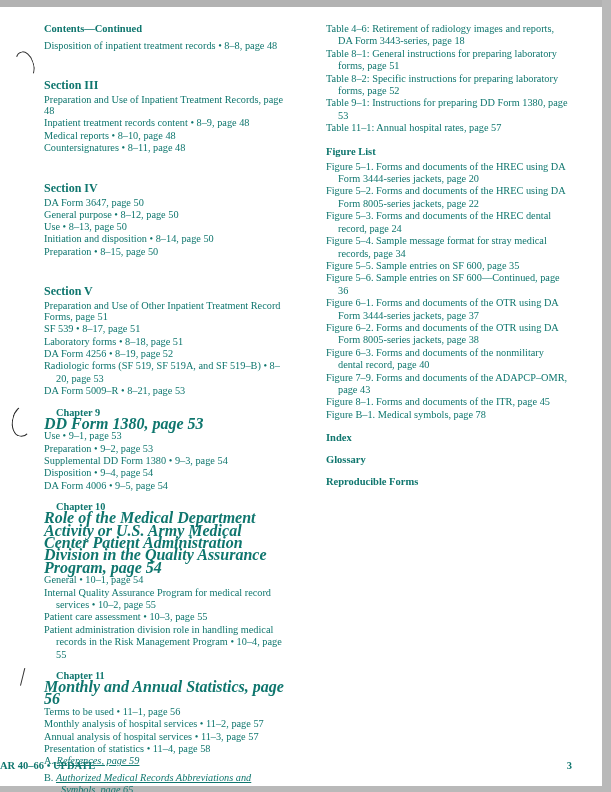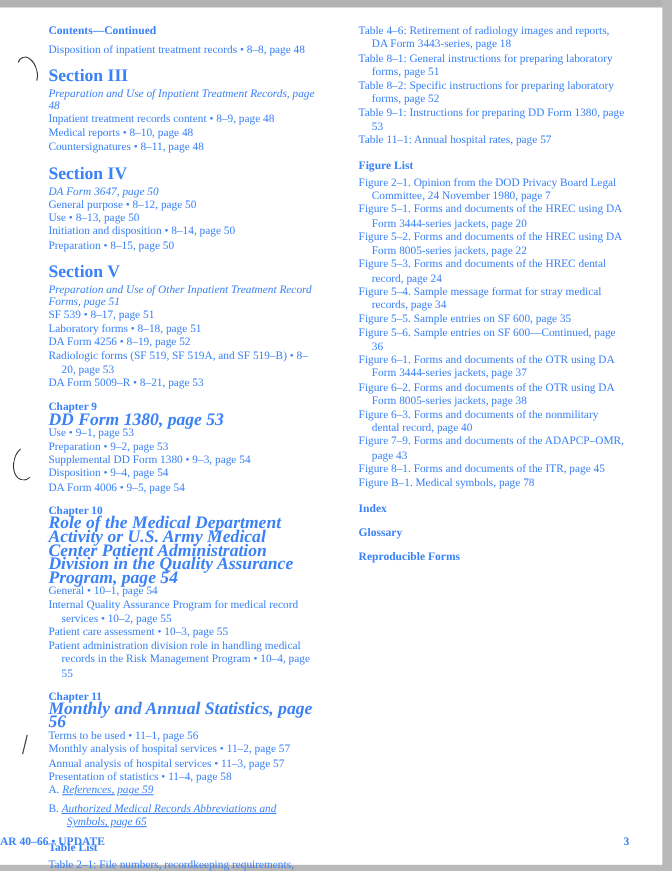--- a/index.html
+++ b/index.html
@@ -7,21 +7,21 @@
     padding: 0;
     background: #b6b6b6;
   }
   .page {
     position: relative;
     width: 611px;
     height: 792px;
     background: #ffffff;
     box-sizing: border-box;
     font-family: "Liberation Serif", serif;
-    color: #3b82f6;
+    color: #0f766e;
     overflow: hidden;
   }
   
   .scan-edge-top {
     position: absolute;
     top: 0; left: 0; right: 0;
     height: 7px;
     background: #b2b2b2;
   }
   .scan-edge-right {
@@ -66,34 +66,34 @@
   }
   .line {
     font-size: 10.3px;
     line-height: 12.4px;
     margin: 0 0 0 0;
     padding-left: 12px;
     text-indent: -12px;
   }
   .ital { font-style: italic; text-decoration: underline; }
   .sec-head {
-    font-size: 16px;
+    font-size: 12px;
+    font-weight: bold;
+    margin-top: 26px;
+    margin-bottom: 1px;
+  }
+  .sec-sub {
+    font-size: 10.3px;
+    margin-bottom: 1px;
+  }
+  .chap-head {
+    font-size: 10.3px;
     font-weight: bold;
     margin-top: 9px;
-    margin-bottom: 1px;
-  }
-  .sec-sub {
-    font-size: 10.3px;
-    font-style: italic;
-    margin-bottom: 1px;
-  }
-  .chap-head {
-    font-size: 10.3px;
-    font-weight: bold;
-    margin-top: 9px;
+    margin-left: 12px;
   }
   .chap-title {
     font-size: 16px;
     font-weight: bold;
     font-style: italic;
     line-height: 12.4px;
   }
   .list-head {
     font-size: 10.5px;
     font-weight: bold;
@@ -239,21 +239,20 @@
 
       <div class="col col-right">
 
         <div class="line">Table 4–6: Retirement of radiology images and reports, DA Form 3443-series,  page 18</div>
         <div class="line">Table 8–1: General instructions for preparing laboratory forms,  page 51</div>
         <div class="line">Table 8–2: Specific instructions for preparing laboratory forms,  page 52</div>
         <div class="line">Table 9–1: Instructions for preparing DD Form 1380,  page 53</div>
         <div class="line">Table 11–1: Annual hospital rates,  page 57</div>
 
         <div class="list-head">Figure List</div>
-        <div class="line">Figure 2–1. Opinion from the DOD Privacy Board Legal Committee, 24 November 1980,  page 7</div>
         <div class="line">Figure 5–1. Forms and documents of the HREC using DA Form 3444-series jackets,  page 20</div>
         <div class="line">Figure 5–2. Forms and documents of the HREC using DA Form 8005-series jackets,  page 22</div>
         <div class="line">Figure 5–3. Forms and documents of the HREC dental record,  page 24</div>
         <div class="line">Figure 5–4. Sample message format for stray medical records,  page 34</div>
         <div class="line">Figure 5–5. Sample entries on SF 600,  page 35</div>
         <div class="line">Figure 5–6. Sample entries on SF 600—Continued,  page 36</div>
         <div class="line">Figure 6–1. Forms and documents of the OTR using DA Form 3444-series jackets,  page 37</div>
         <div class="line">Figure 6–2. Forms and documents of the OTR using DA Form 8005-series jackets,  page 38</div>
         <div class="line">Figure 6–3. Forms and documents of the nonmilitary dental record,  page 40</div>
         <div class="line">Figure 7–9. Forms and documents of the ADAPCP–OMR,  page 43</div>

